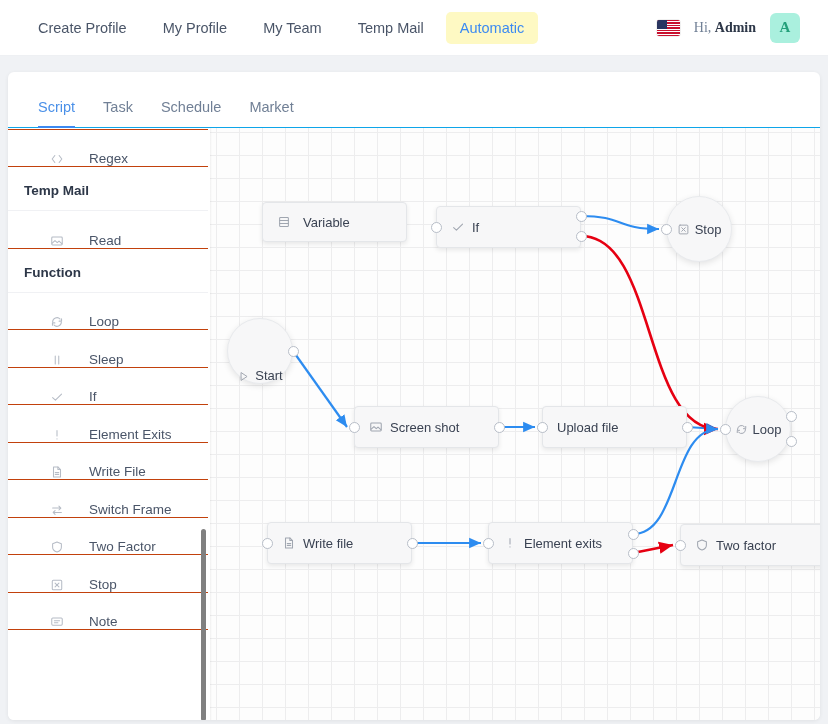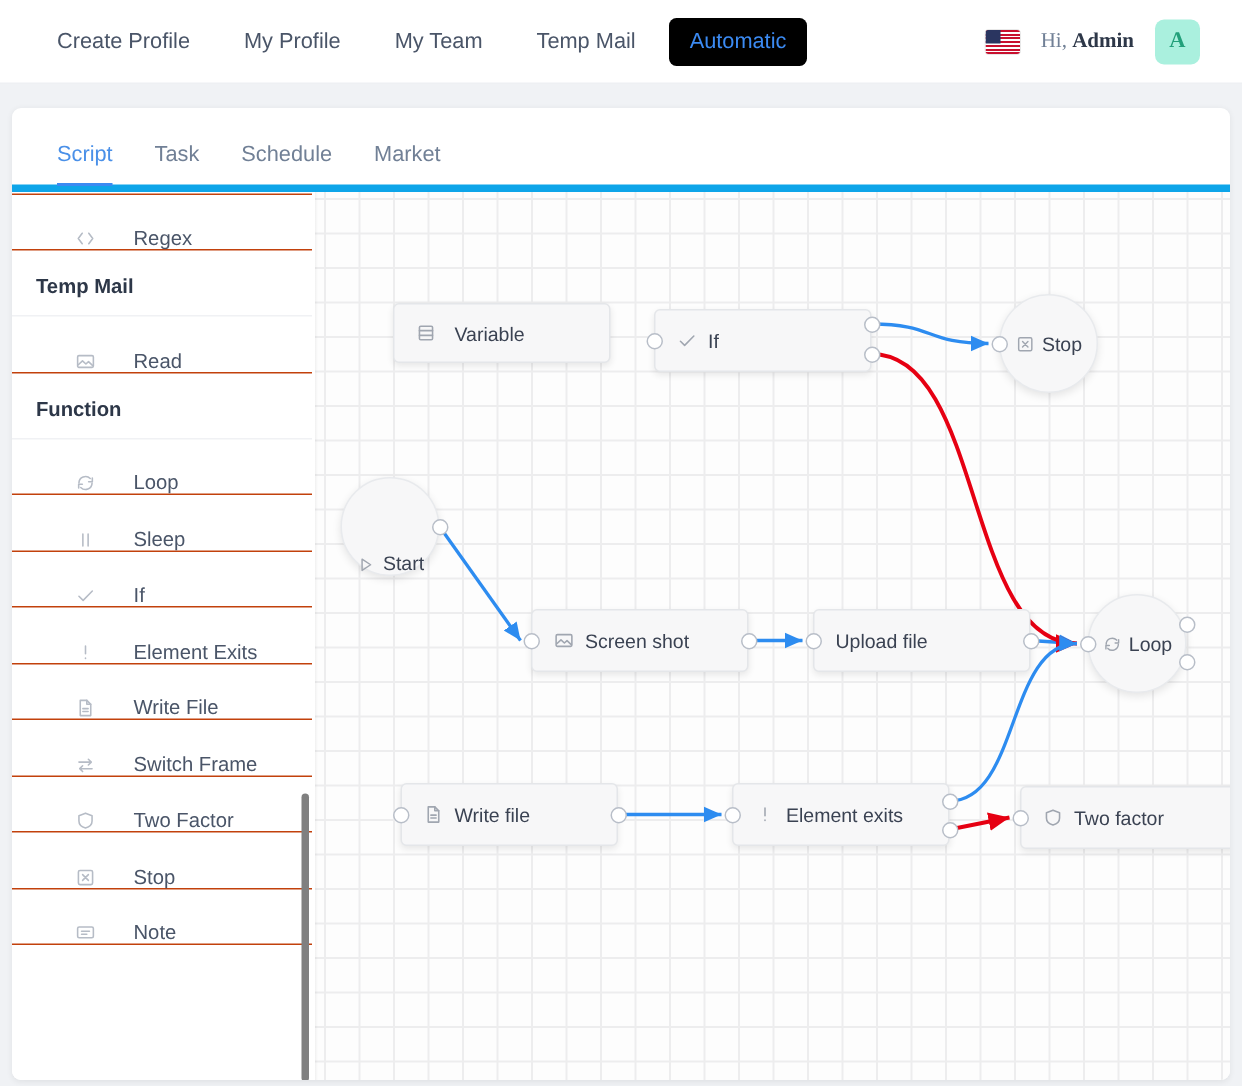--- a/index.html
+++ b/index.html
@@ -18,21 +18,21 @@
     display: flex; align-items: center;
     border-bottom: 1px solid #eef0f3;
   }
   .nav-items { display: flex; align-items: center; margin-left: 24px; }
   .nav-item {
     font-size: 14.5px; color: #4a5568;
     padding: 8px 14px; margin-right: 8px;
     border-radius: 5px; cursor: pointer;
     white-space: nowrap;
   }
-  .nav-item.active { color: #3b8af2; background: #000000; }
+  .nav-item.active { color: #3b8af2; background: #fef9c3; }
 
   .user-area {
     margin-left: auto; margin-right: 28px;
     display: flex; align-items: center; gap: 14px; font-family: Liberation Serif, serif;
   }
   .flag {
     width: 23px; height: 16px; border-radius: 2px;
     position: relative; overflow: hidden;
     background: #ffffff;
     box-shadow: 0 0 0 0.5px rgba(0,0,0,.12);
@@ -65,21 +65,21 @@
     background: #ffffff; border-radius: 6px;
     box-shadow: 0 1px 4px rgba(0,0,0,.07);
     overflow: hidden;
   }
 
   
   .subtabs {
     position: absolute; left: 0; top: 0;
     width: 812px; height: 56px;
     display: flex; align-items: flex-end;
-    border-bottom: 5px solid #0ea5e9;
+    border-bottom: 1px solid #0ea5e9;
     padding-left: 16px;
   }
   .subtab {
     font-size: 14.5px; color: #718096;
     padding: 0 14px 12px 14px; cursor: pointer;
     position: relative;
   }
   .subtab.active { color: #4a90e8; }
   .subtab.active::after {
     content: ""; position: absolute;

